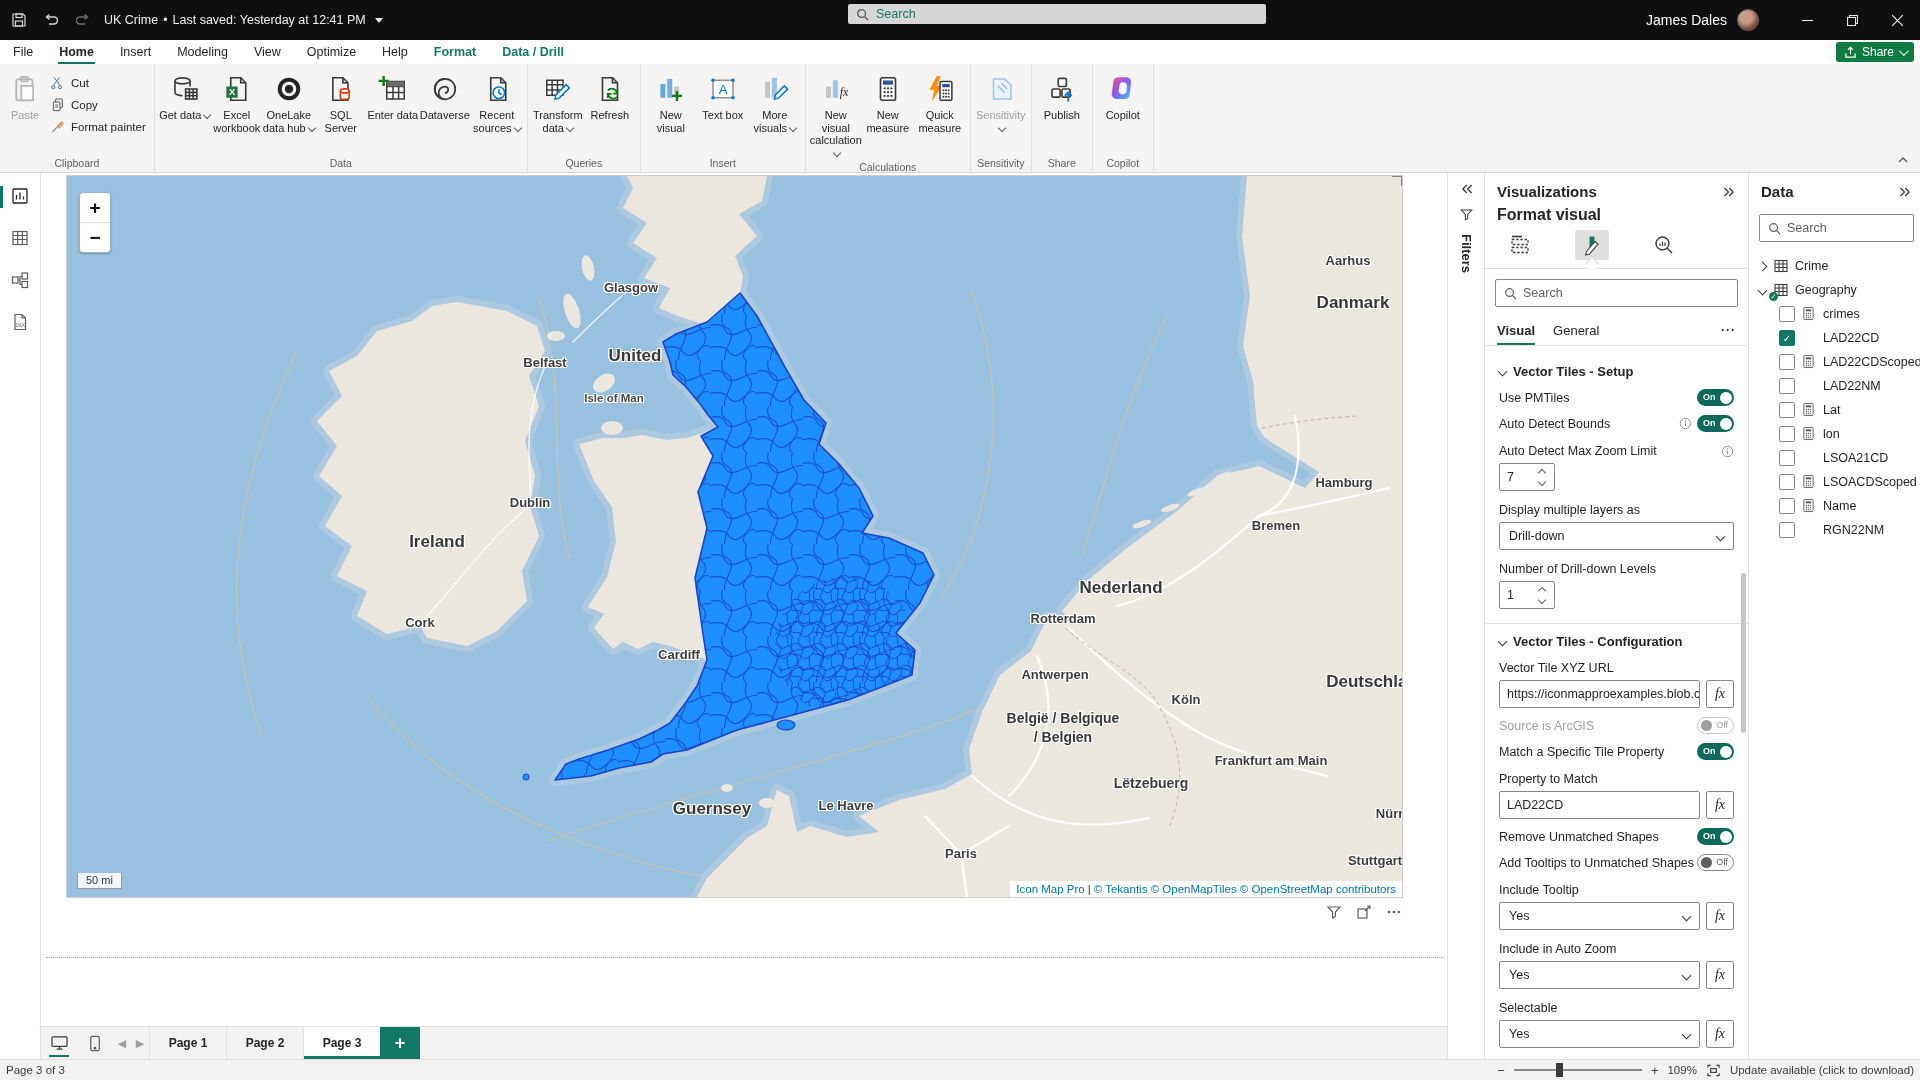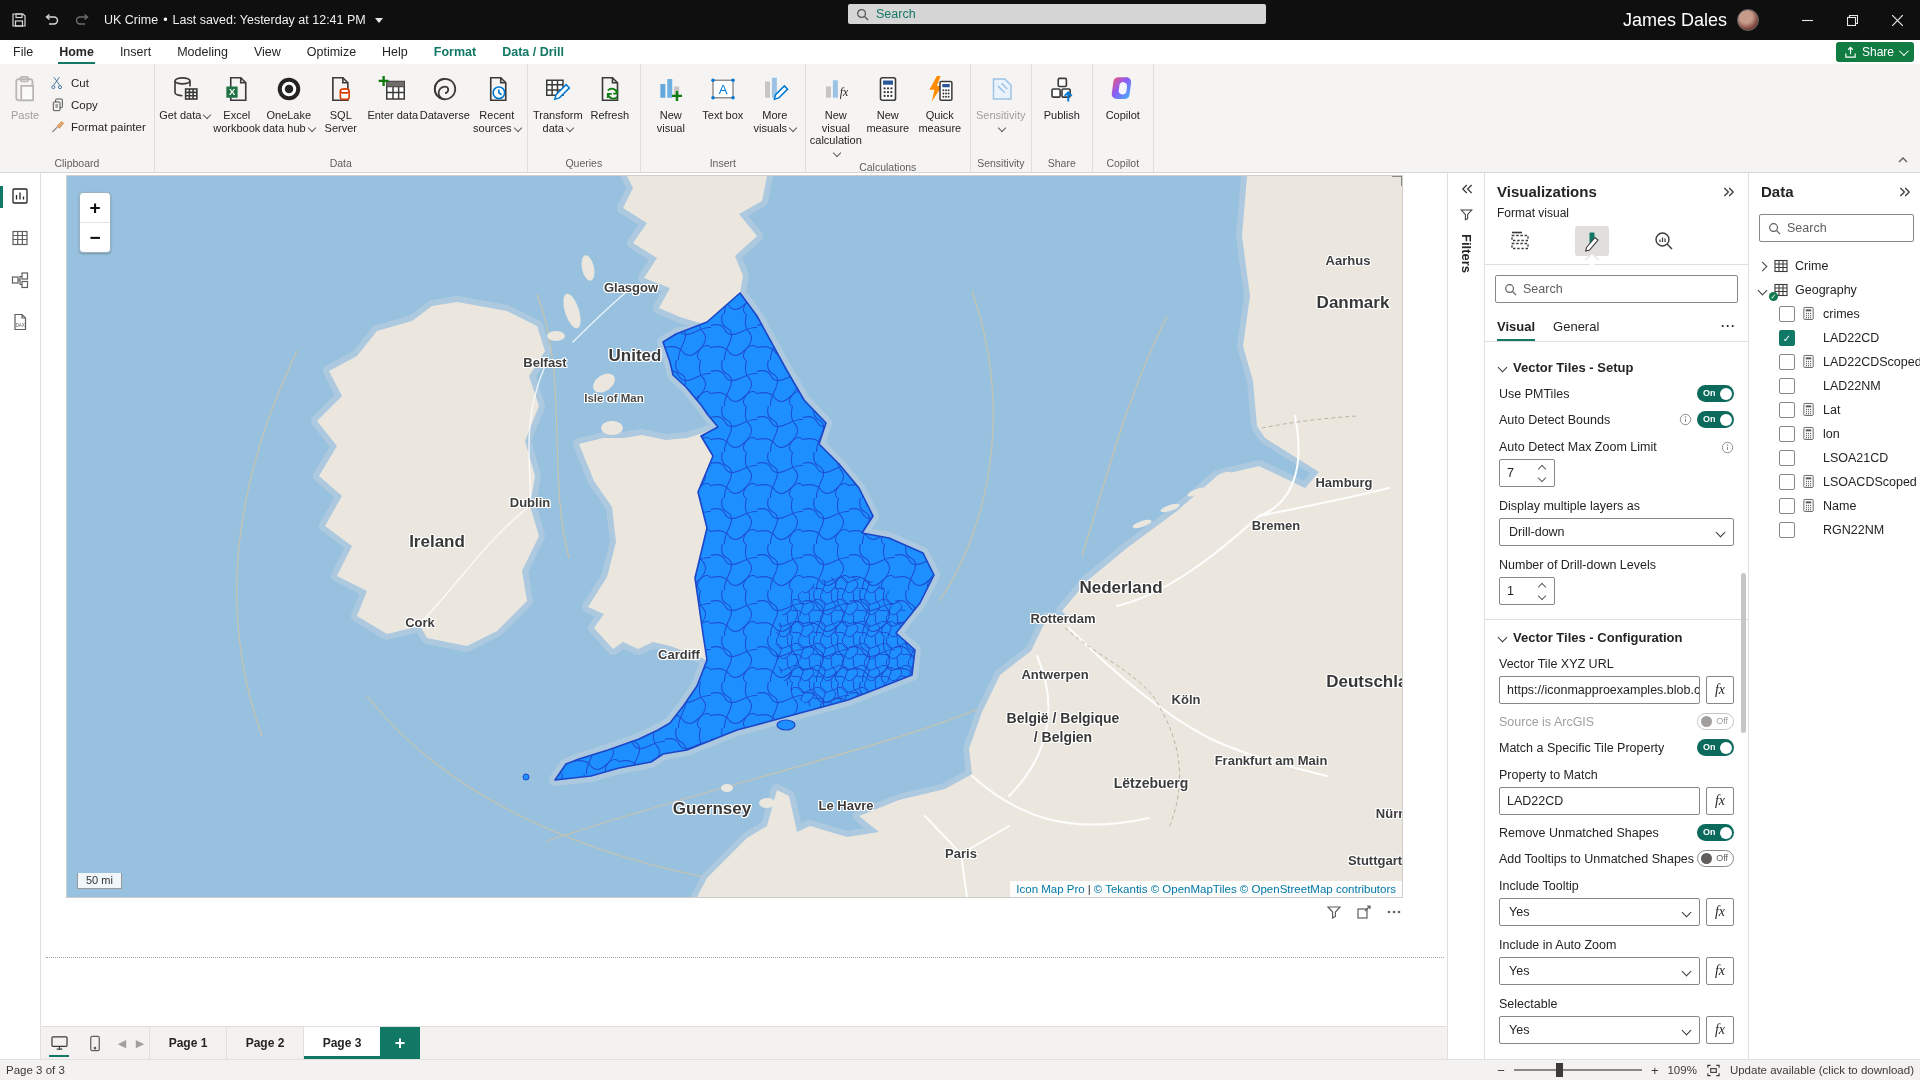--- a/index.html
+++ b/index.html
@@ -6,21 +6,21 @@
     font-family:"Liberation Sans","DejaVu Sans",sans-serif;font-size:12px;color:#252423;background:#fff;}
   .app{width:1920px;height:1080px;display:flex;flex-direction:column;}
   
   .tb{height:40px;background:#0f0f0f;display:flex;align-items:center;color:#e8e8e8;flex:0 0 auto;position:relative;}
   .tb-ic{width:26px;height:20px;display:flex;align-items:center;justify-content:center;margin-left:6px;cursor:pointer;}
   .tb-title{margin-left:8px;font-size:12.5px;color:#f0f0f0;display:flex;align-items:center;gap:5px;white-space:nowrap;}
   .tb-caret{width:0;height:0;border-left:4px solid transparent;border-right:4px solid transparent;border-top:5px solid #e8e8e8;margin-left:4px;}
   .tb-search{position:absolute;left:848px;top:4px;width:390px;height:20px;background:#d6d6d6;border-radius:2px;display:flex;align-items:center;padding-left:28px;color:#117865;font-size:12.5px;}
   .tb-search svg{position:absolute;left:8px;}
   .tb-right{margin-left:auto;display:flex;align-items:center;height:28px;}
-  .tb-user{font-size:18px;color:#fff;margin-right:10px;}
+  .tb-user{font-size:14px;color:#fff;margin-right:10px;}
   .avatar{width:20px;height:20px;border-radius:50%;background:radial-gradient(circle at 40% 35%,#c79b8a 0 35%,#7a4038 70%,#55281f);margin-right:26px;border:1px solid #666;}
   .win-btn{width:45px;height:28px;display:flex;align-items:center;justify-content:center;cursor:pointer;}
   
   .menu{height:24px;background:#fff;display:flex;align-items:center;flex:0 0 auto;position:relative;}
   .mi{padding:0 13px;font-size:12.5px;height:24px;display:flex;align-items:center;cursor:pointer;position:relative;color:#252423;}
   .mi.active{font-weight:bold;}
   .mi.active::after{content:"";position:absolute;left:12px;right:12px;bottom:0;height:2.5px;background:#117865;}
   .mi.accent{color:#117865;font-weight:600;}
   .share-btn{position:absolute;right:6px;top:2px;height:20px;background:#107C41;color:#fff;border-radius:3px;display:flex;align-items:center;padding:0 8px;gap:5px;font-size:12px;cursor:pointer;}
   .share-chev{width:6px;height:6px;border-right:1.4px solid #fff;border-bottom:1.4px solid #fff;transform:rotate(45deg) translateY(-2px);}
@@ -76,21 +76,21 @@
   .ptab.active::after{content:"";position:absolute;left:0;right:0;bottom:0;height:3px;background:#117865;}
   .ptab-add{width:40px;background:#117865;color:#fff;display:flex;align-items:center;justify-content:center;font-size:18px;font-weight:bold;cursor:pointer;}
   
   .fstrip{width:36px;border-left:1px solid #e1dfdd;background:#fff;display:flex;flex-direction:column;align-items:center;padding-top:8px;gap:10px;flex:0 0 auto;}
   .fstrip .vert{writing-mode:vertical-rl;font-size:13px;font-weight:bold;color:#252423;margin-top:2px;}
   .pane{background:#fff;border-left:1px solid #e1dfdd;flex:0 0 auto;display:flex;flex-direction:column;position:relative;}
   .viz{width:263px;}
   .datap{width:175px;}
   .pane-head{display:flex;align-items:center;justify-content:space-between;padding:10px 10px 4px 12px;}
   .pane-title{font-size:15px;font-weight:bold;}
-  .pane-sub{font-size:12px;font-weight:normal;padding:2px 12px 6px 12px;}
+  .pane-sub{font-size:16px;font-weight:bold;padding:2px 12px 6px 12px;}
   .viz-tabs-ic{display:flex;align-items:flex-start;gap:38px;padding:0 0 0 18px;border-bottom:1px solid #e1dfdd;height:38px;}
   .vti{width:34px;height:30px;display:flex;align-items:center;justify-content:center;border-radius:3px;cursor:pointer;position:relative;}
   .vti svg{width:24px;height:24px;}
   .vti.sel{background:#e1dfdd;}
   .vti.sel::after{content:"";position:absolute;bottom:-9px;left:12px;width:9px;height:9px;background:#fff;border-left:1px solid #e1dfdd;border-top:1px solid #e1dfdd;transform:rotate(45deg);}
   .searchbox{margin:10px 10px 8px 10px;height:26px;border:1px solid #8a8886;border-radius:2px;display:flex;align-items:center;gap:6px;padding:0 8px;color:#605e5c;background:#fff;}
   .searchbox span{font-size:12.5px;color:#605e5c;}
   .vg-tabs{display:flex;align-items:center;padding:0 12px;border-bottom:1px solid #e1dfdd;height:30px;gap:18px;}
   .vgt{font-size:13px;color:#252423;cursor:pointer;position:relative;height:30px;display:flex;align-items:center;}
   .vgt.sel{font-weight:bold;}

